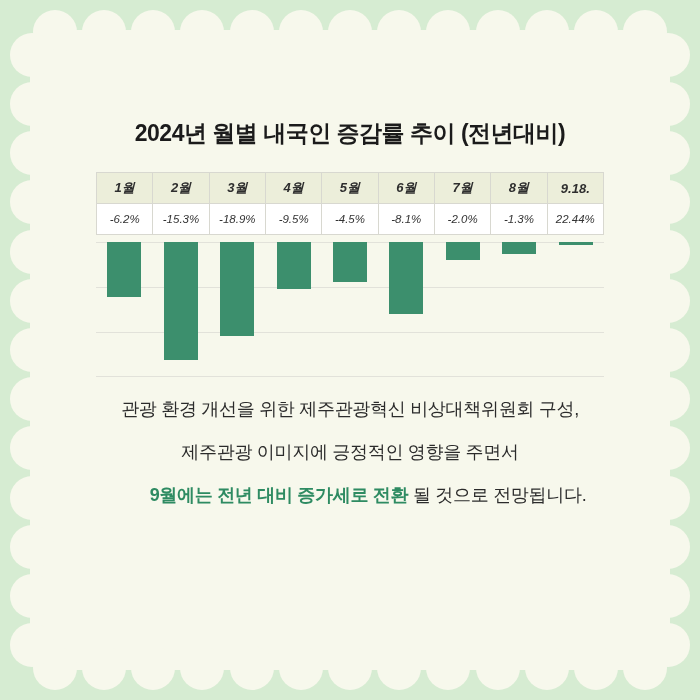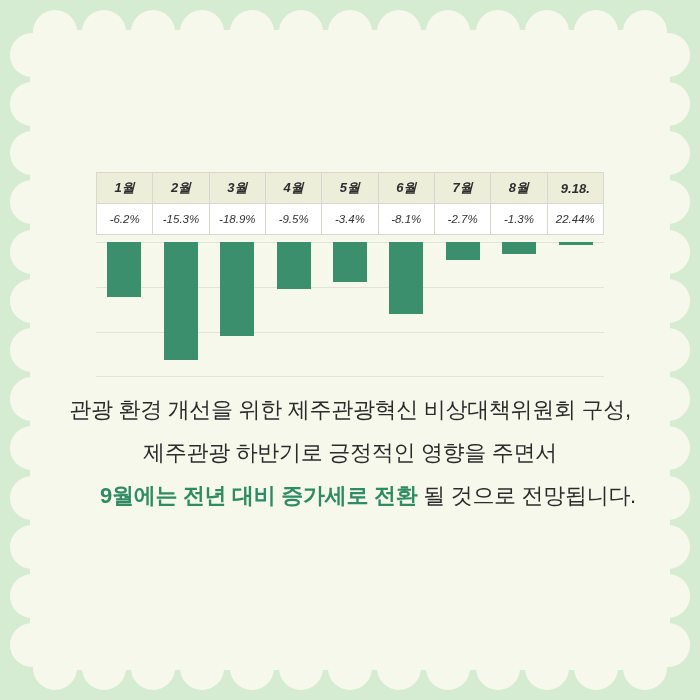--- a/index.html
+++ b/index.html
@@ -108,38 +108,39 @@
 
   
   #body-text {
     position: absolute;
     left: 0;
     top: 358px;
     width: 640px;
     text-align: center;
   }
   #body-text .line {
-    font-size: 22px;
+    font-size: 18px;
     color: #2b2b2b;
     line-height: 43px;
     letter-spacing: -0.3px;
     white-space: nowrap;
   }
   #body-text .line.highlight-line .hl {
     color: #2e8b62;
     font-weight: bold;
     margin-left: 36px;
   }
 </style>
 </head>
 <body>
 
 <div id="card">
   <div id="inner">
 
+    <div id="title">2024년 월별 내국인 증감률 추이 (전년대비)</div>
 
     <div id="table-wrap">
       <table class="datatable">
         <thead>
           <tr>
             <th>1월</th>
             <th>2월</th>
             <th>3월</th>
             <th>4월</th>
             <th>5월</th>
@@ -148,23 +149,23 @@
             <th>8월</th>
             <th>9.18.</th>
           </tr>
         </thead>
         <tbody>
           <tr>
             <td>-6.2%</td>
             <td>-15.3%</td>
             <td>-18.9%</td>
             <td>-9.5%</td>
-            <td>-3.4%</td>
+            <td>-4.5%</td>
             <td>-8.1%</td>
-            <td>-2.7%</td>
+            <td>-2.0%</td>
             <td>-1.3%</td>
             <td>22.44%</td>
           </tr>
         </tbody>
       </table>
     </div>
 
     <div id="chart">
       <div class="gridline" style="top:0px;"></div>
       <div class="gridline" style="top:45px;"></div>
@@ -178,21 +179,21 @@
           <div class="bar" style="left: 237px; top: 0px; height: 40.2273px; background: rgb(60, 143, 109);"></div>
           <div class="bar" style="left: 293.444px; top: 0px; height: 72.4091px; background: rgb(60, 143, 109);"></div>
           <div class="bar" style="left: 349.889px; top: 0px; height: 17.8788px; background: rgb(60, 143, 109);"></div>
           <div class="bar" style="left: 406.333px; top: 0px; height: 11.6212px; background: rgb(60, 143, 109);"></div>
           <div class="bar" style="left: 462.778px; top: 0px; height: 3px; background: rgb(60, 143, 109);"></div>
         </div>
     </div>
 
     <div id="body-text">
       <div class="line">관광 환경 개선을 위한 제주관광혁신 비상대책위원회 구성,</div>
-      <div class="line">제주관광 하반기로 긍정적인 영향을 주면서</div>
+      <div class="line">제주관광 이미지에 긍정적인 영향을 주면서</div>
       <div class="line highlight-line">
         <span class="hl">9월에는 전년 대비 증가세로 전환</span><span> 될 것으로 전망됩니다.</span>
       </div>
     </div>
 
   </div>
 <div class="scallop" style="width: 44px; height: 44px; left: 2.61538px; top: -20px;"></div>
     <div class="scallop" style="width: 44px; height: 44px; left: 2.61538px; top: 616px;"></div>
     <div class="scallop" style="width: 44px; height: 44px; top: 2.61538px; left: -20px;"></div>
     <div class="scallop" style="width: 44px; height: 44px; top: 2.61538px; left: 616px;"></div>

